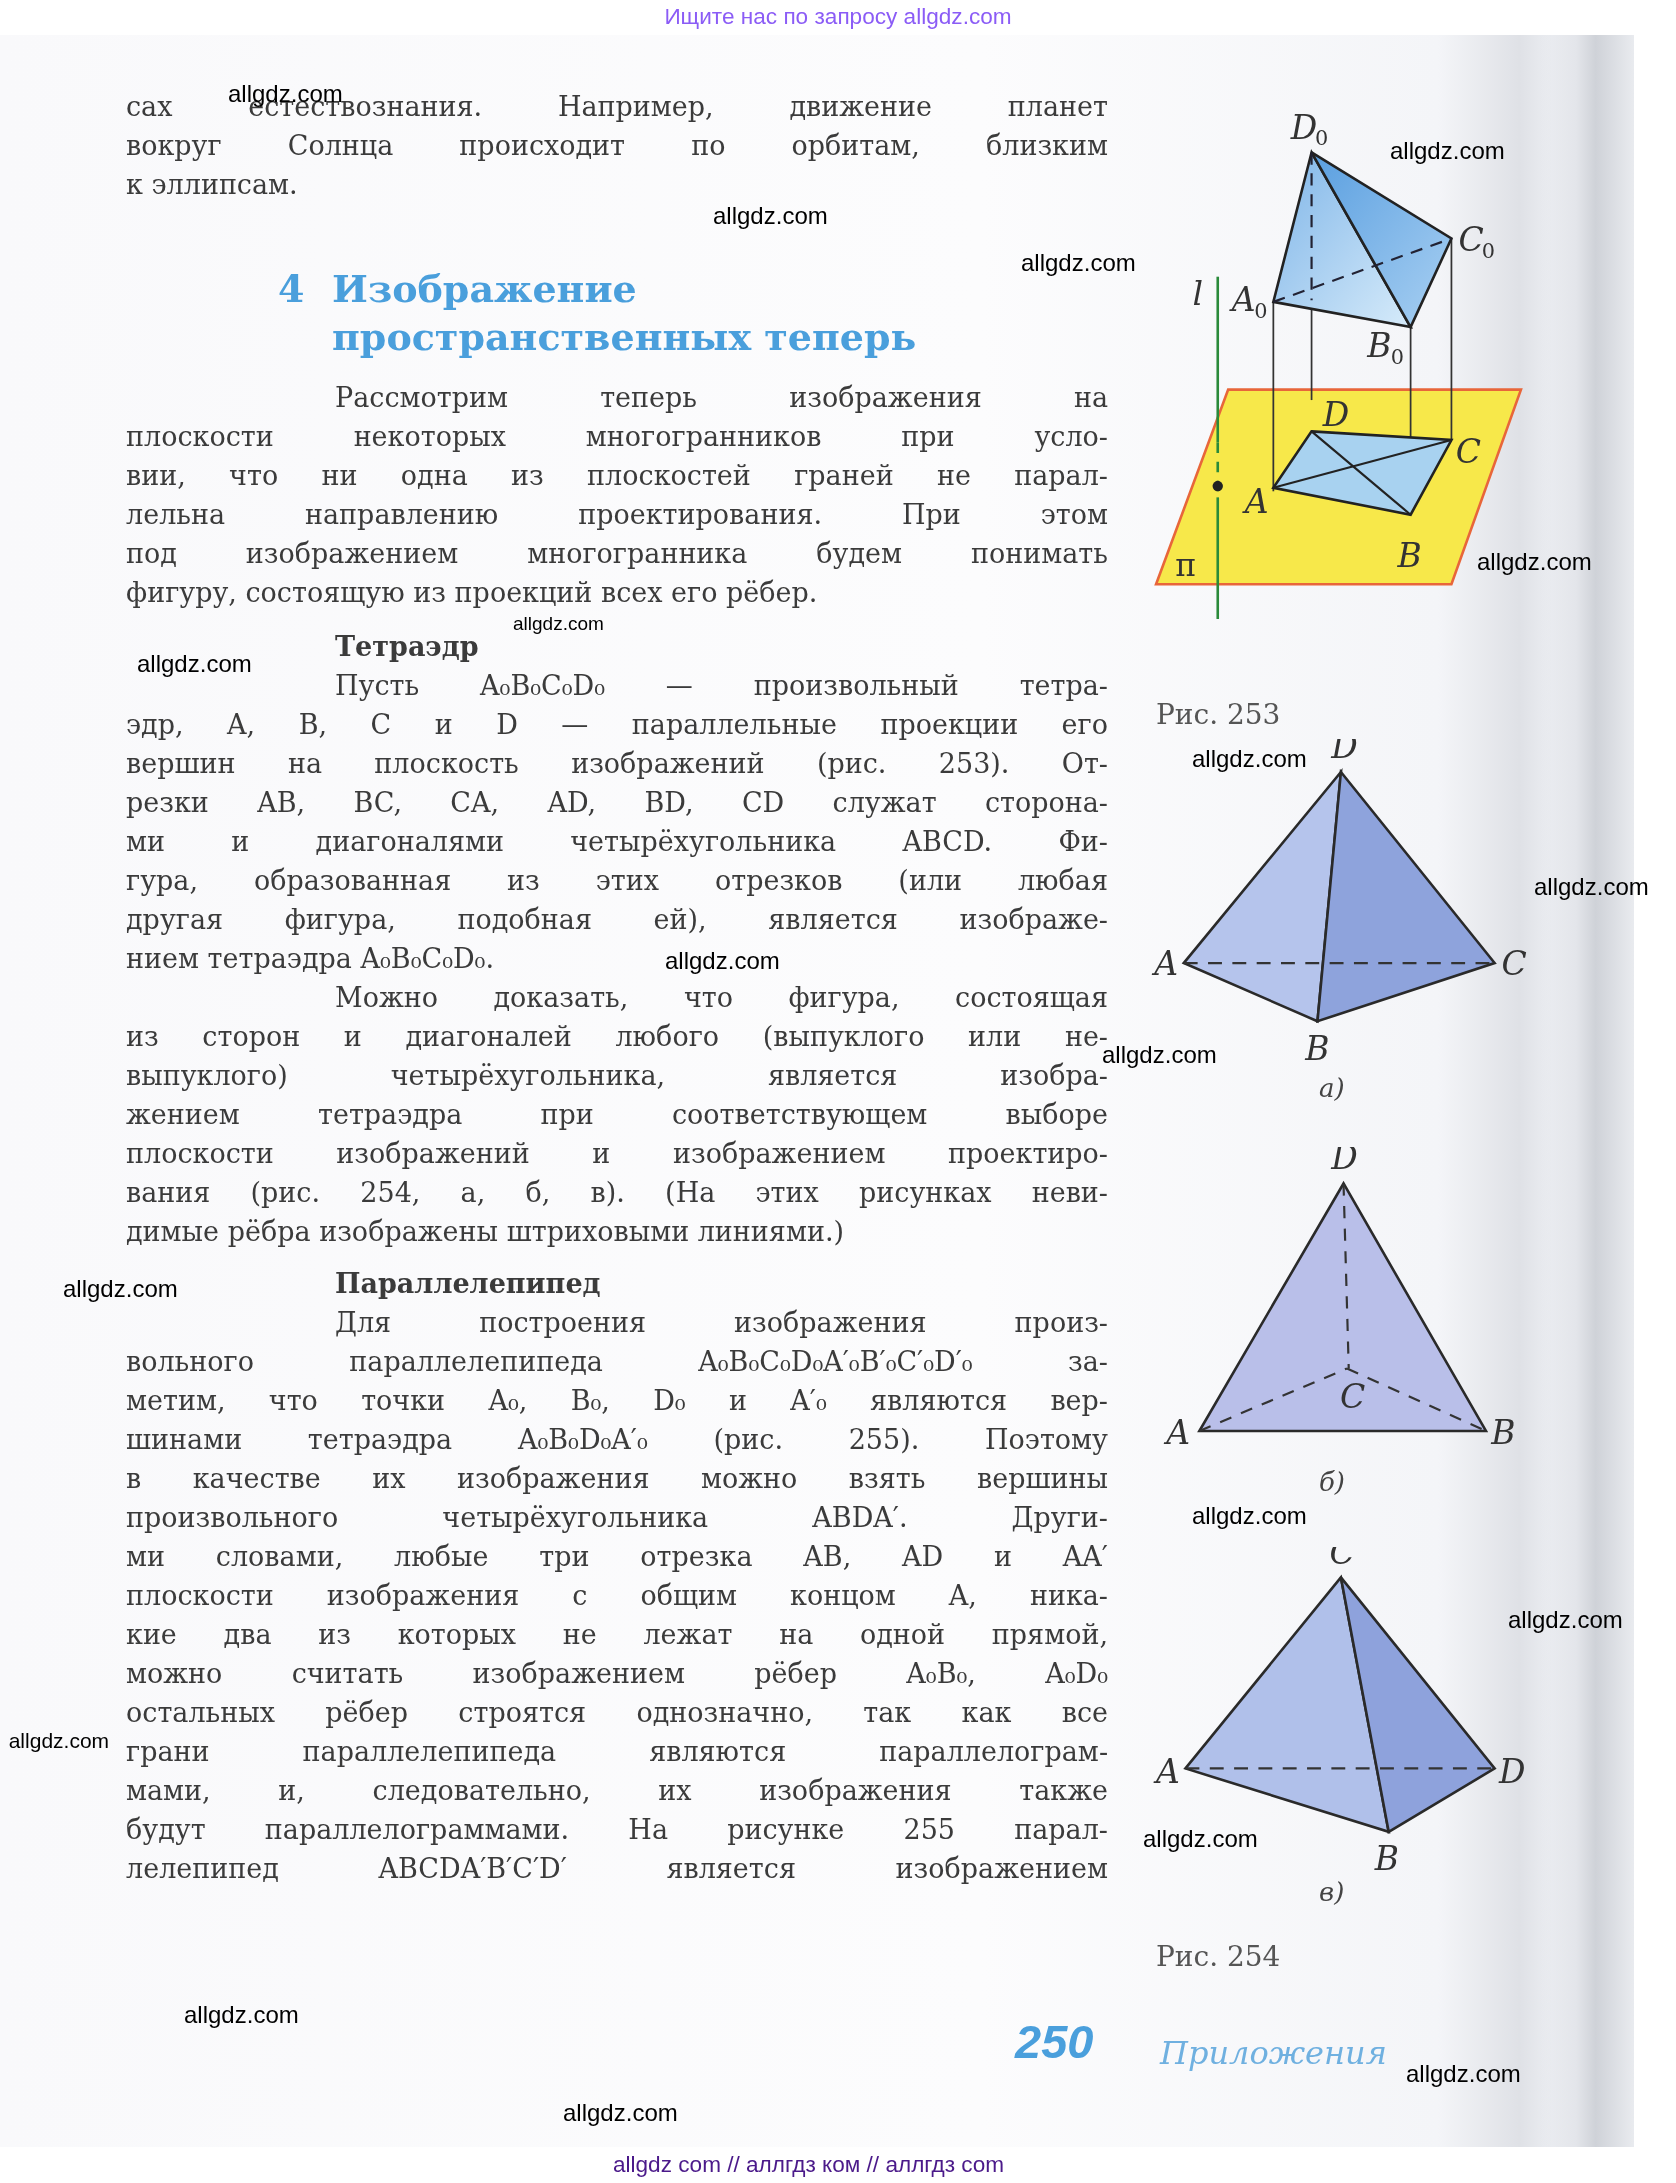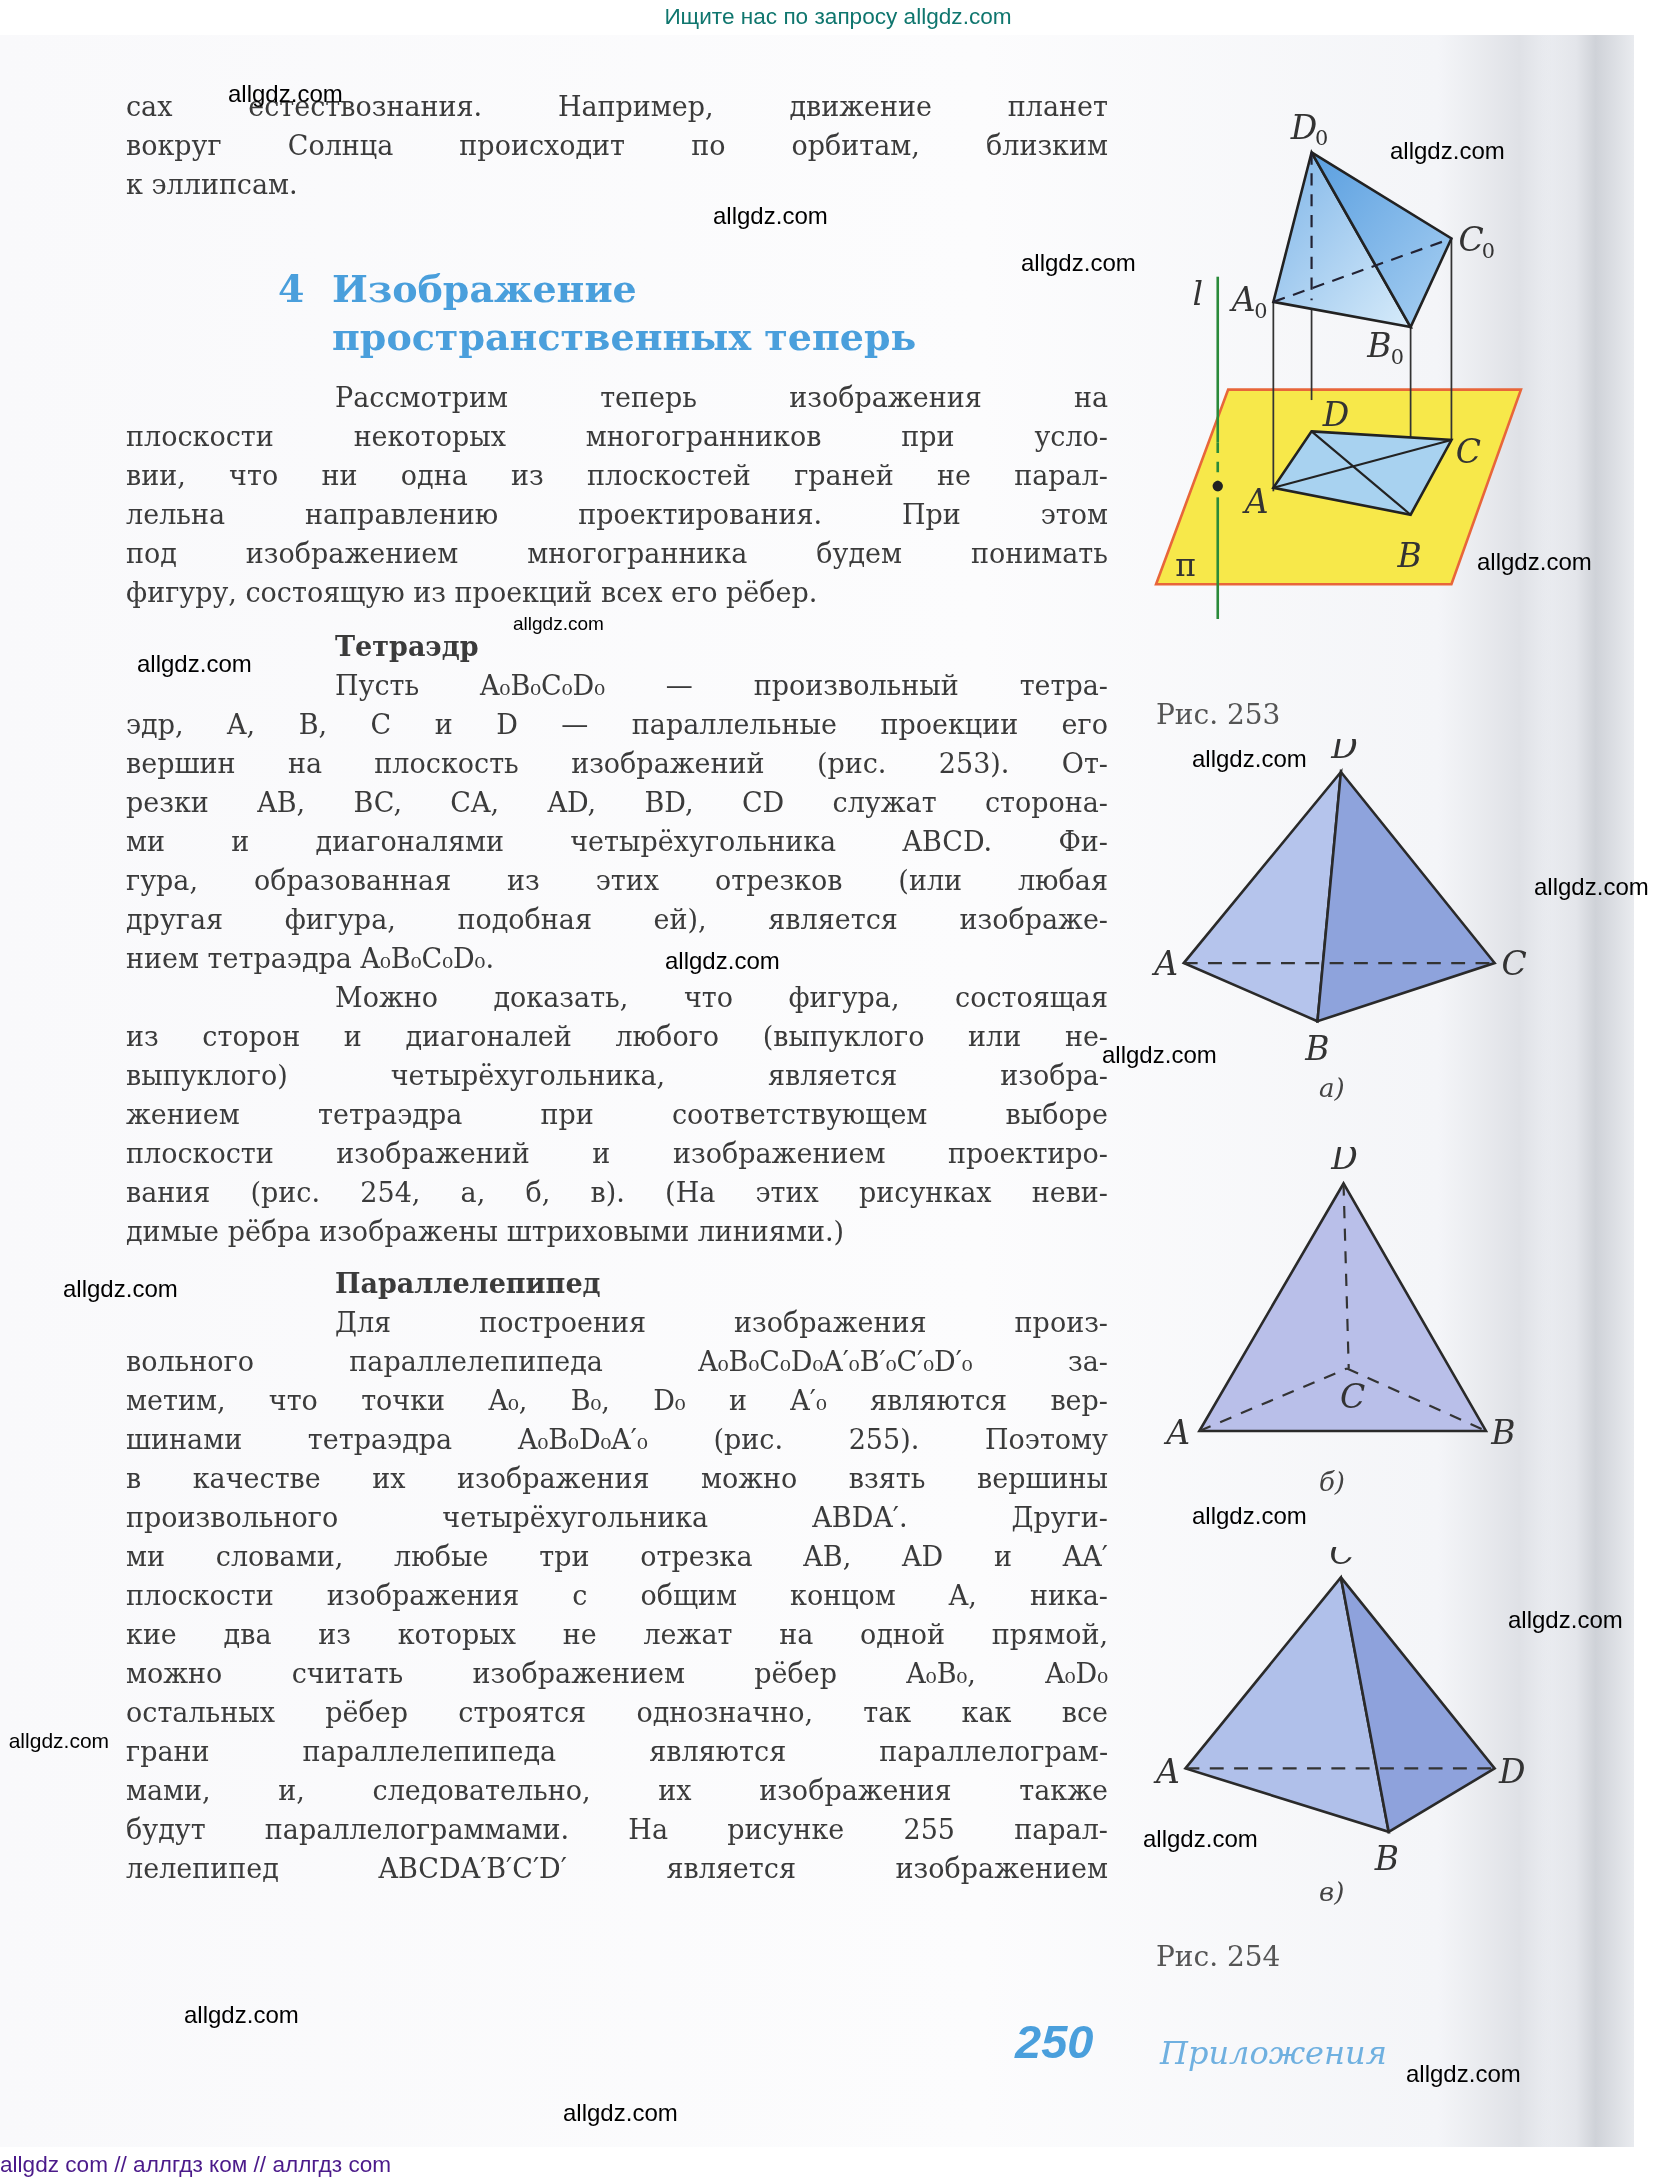--- a/index.html
+++ b/index.html
@@ -1,21 +1,21 @@
 <!DOCTYPE html>
 <html style="font-size:14px"><head>
 <meta charset="utf-8">
 <style>
   html,body{margin:0;padding:0;}
   body{width:1676px;height:2184px;position:relative;background:#ffffff;overflow:hidden;font-family:"DejaVu Serif",serif;color:#3a3a3a;}
   .page{position:absolute;left:0;top:35px;width:1634px;height:2112px;background:linear-gradient(90deg,#f9f9fb 0%,#fcfcfd 60%,#f4f5f8 88%,#dfe1e6 93%,#eceef2 95%,#f7f7f9 100%);}
   .spine{position:absolute;left:1538px;top:35px;width:96px;height:2112px;background:linear-gradient(90deg,rgba(255,255,255,0) 0%,#e3e5ea 40%,#cfd2d8 60%,#e9ebef 100%);}
   .wm{position:absolute;font-family:"Liberation Sans",sans-serif;color:#000;font-size:24px;white-space:nowrap;}
-  .wm-top{position:absolute;left:0;width:1676px;top:3.5px;text-align:center;font-family:"Liberation Sans",sans-serif;font-size:22.6px;color:#0f766e;}
-  .wm-bottom{position:absolute;left:0;width:1617px;top:2152px;font-family:"Liberation Sans",sans-serif;font-size:22.6px;color:#4b1a8a;}
+  .wm-top{position:absolute;left:0;width:1676px;top:3.5px;text-align:center;font-family:"Liberation Sans",sans-serif;font-size:22.6px;color:#8b5cf6;}
+  .wm-bottom{position:absolute;left:0;width:1617px;top:2152px;text-align:center;font-family:"Liberation Sans",sans-serif;font-size:22.6px;color:#4b1a8a;}
   .text{position:absolute;left:126px;width:982px;font-size:27px;line-height:39px;text-align:justify;color:#3b3b3b;}
   .line{display:block;text-align:justify;text-align-last:justify;white-space:nowrap;}
   .line.last{text-align-last:left;}
   .heading{position:absolute;left:278px;top:265px;font-size:38px;line-height:48px;font-weight:bold;color:#4a9fdc;}
   .heading .num{position:absolute;left:0;top:0;}
   .heading .t{position:absolute;left:54px;top:0;white-space:nowrap;}
   .subhead{font-weight:bold;padding-left:209px;}
   .cap{position:absolute;font-size:28px;color:#555;}
   .sub{font-style:italic;font-size:26px;color:#444;position:absolute;}
   .pagenum{position:absolute;left:1015px;top:2014px;font-family:"Liberation Sans",sans-serif;font-weight:bold;font-style:italic;font-size:47px;color:#4a9fdc;}

